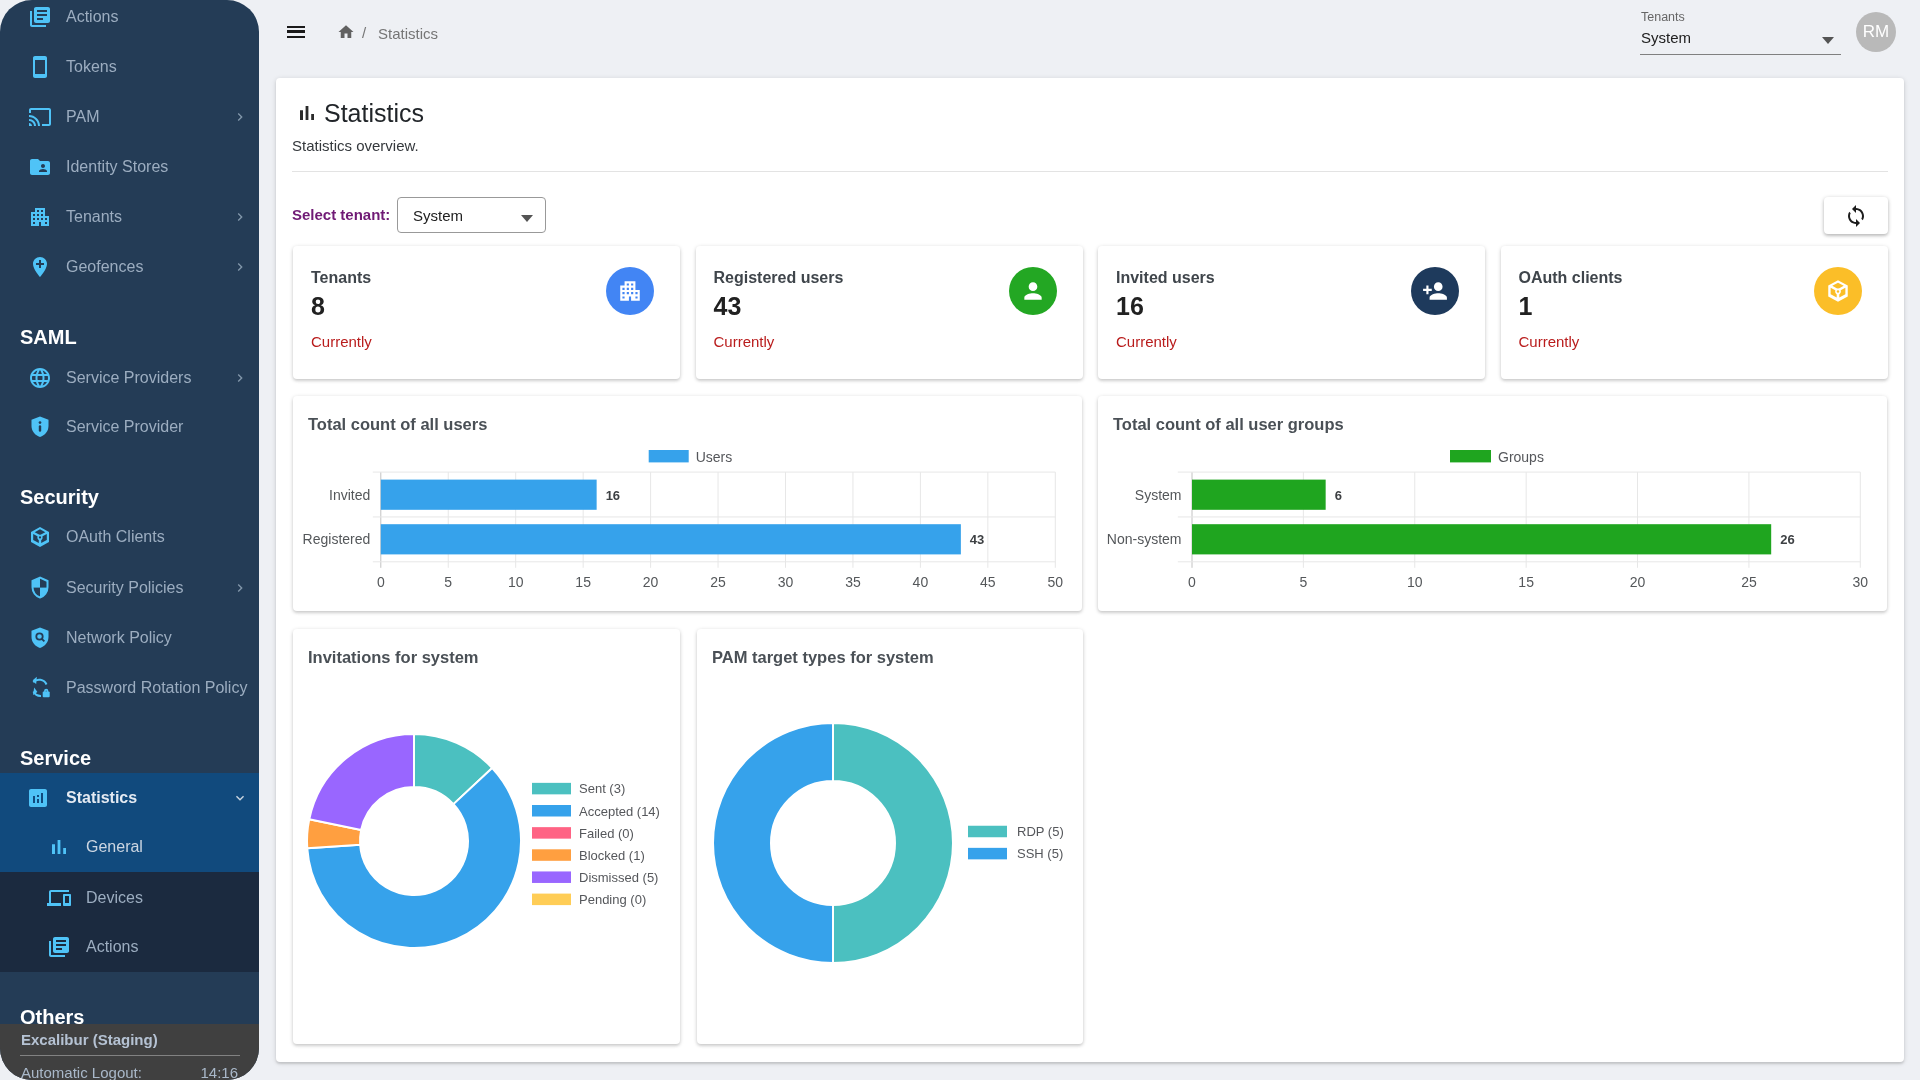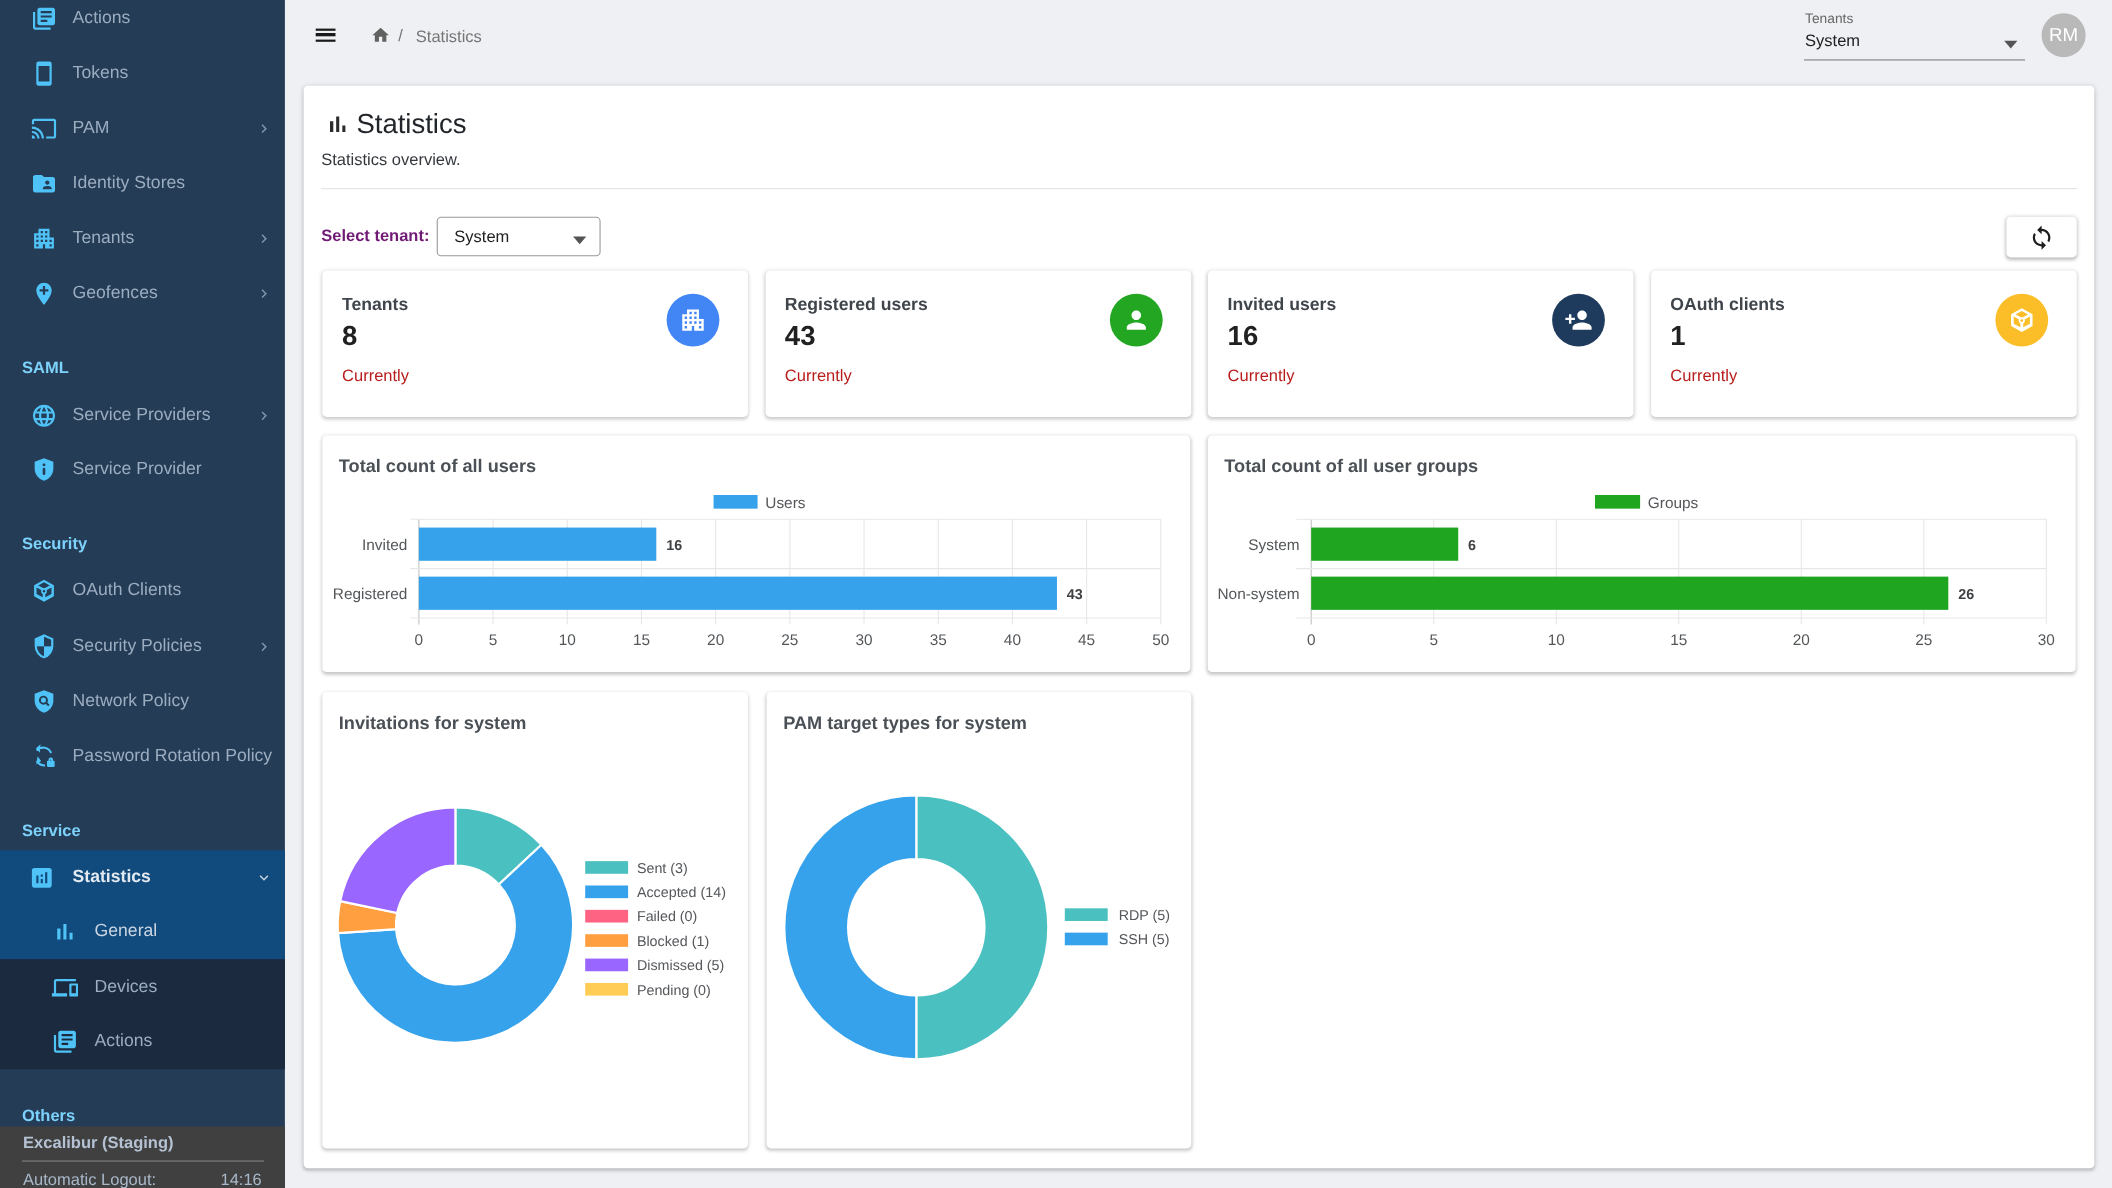--- a/index.html
+++ b/index.html
@@ -1,23 +1,23 @@
 <!DOCTYPE html>
 <html><head>
 <meta charset="utf-8">
 <style>
 * { margin:0; padding:0; box-sizing:border-box; }
 html,body { width:1920px; height:1080px; background:#eef0f4; font-family:"Liberation Sans", sans-serif; overflow:hidden; }
 .abs { position:absolute; }
-#sidebar { position:absolute; left:0; top:0; width:259px; height:1080px; background:#243c56; overflow:hidden; }
+#sidebar { position:absolute; left:0; top:0; width:259px; height:1080px; background:#243c56; overflow:hidden;border-radius:32px; }
 .srow { position:absolute; left:0; width:259px; height:50px; }
 .srow .ic { position:absolute; left:28px; top:13px; width:24px; height:24px; }
 .srow .txt { position:absolute; left:66px; top:0; line-height:50px; font-size:16px; color:#9cadc0; white-space:nowrap; }
 .srow .chev { position:absolute; right:11px; top:17px; width:16px; height:16px; }
-.shead { position:absolute; left:20px; width:220px; font-size:15px; font-weight:bold; color:#7dd3fc; }
+.shead { position:absolute; left:20px; width:220px; font-size:20px; font-weight:bold; color:#ffffff; }
 .sub .ic { left:47px; }
 .sub .txt { left:86px; }
 #highlight1 { position:absolute; left:0; top:773px; width:259px; height:99px; background:#114a7d; }
 #highlight2 { position:absolute; left:0; top:872px; width:259px; height:100px; background:#1b2a3f; }
 #sfooter { position:absolute; left:0; top:1024px; width:259px; height:64px; background:#404040; z-index:5; }
 #panel { position:absolute; left:276px; top:78px; width:1628px; height:984px; background:#fff; border-radius:4px; box-shadow:0 1px 5px rgba(0,0,0,0.15), 0 2px 2px rgba(0,0,0,0.10); }
 .card { position:absolute; background:#fff; border-radius:4px; box-shadow:0 1px 4px rgba(0,0,0,0.16), 0 2px 3px rgba(0,0,0,0.10); }
 .stitle { position:absolute; left:18px; top:23px; font-size:16px; font-weight:bold; color:#3f454b; }
 .snum { position:absolute; left:18px; top:46px; font-size:25px; font-weight:bold; color:#212121; }
 .scur { position:absolute; left:18px; top:87px; font-size:15px; color:#b91c1c; }

